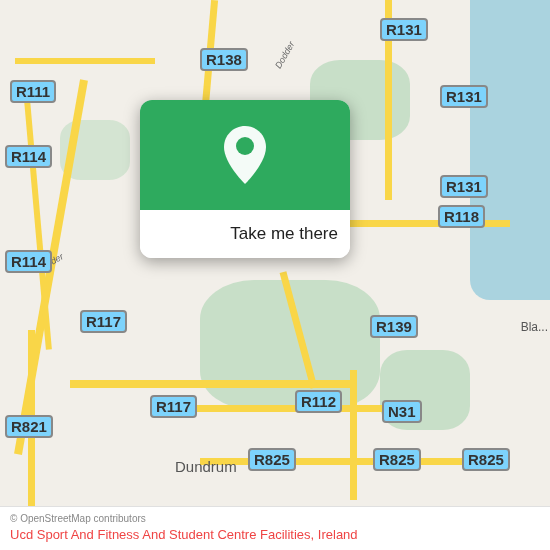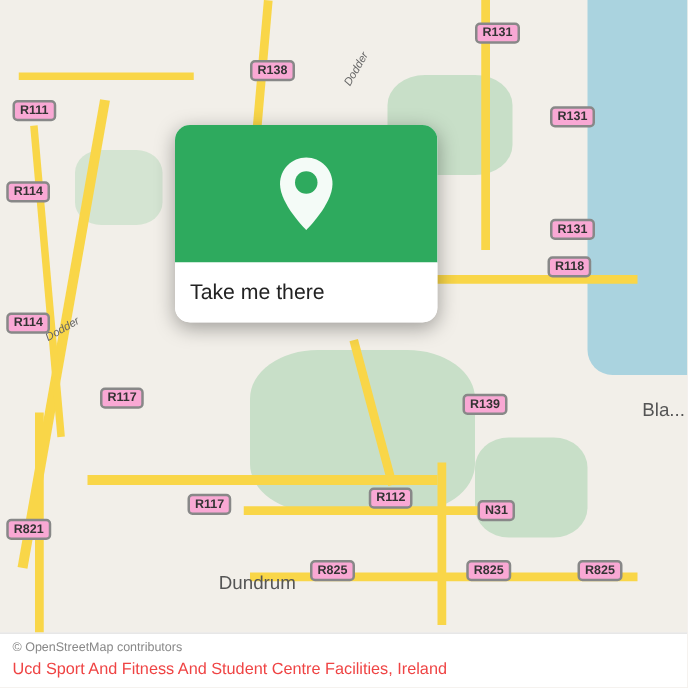--- a/index.html
+++ b/index.html
@@ -23,24 +23,24 @@
     .map-bg {
       position: absolute;
       top: 0; left: 0;
       width: 100%; height: 100%;
       background: #f2efe9;
     }
 
     
     .road-badge {
       position: absolute;
-      background: #f9a8d4;
+      background: #7dd3fc;
       border: 2px solid #888;
       border-radius: 4px;
-      font-size: 10px;
+      font-size: 15px;
       font-weight: bold;
       padding: 1px 4px;
       color: #333;
       white-space: nowrap;
       z-index: 5;
       text-align: right;
     }
 
     
     .popup-card {
@@ -61,21 +61,21 @@
       height: 110px;
       display: flex;
       align-items: center;
       justify-content: center;
     }
 
     .popup-button-area {
       padding: 10px 0;
       display: flex;
       align-items: center;
-      justify-content: flex-start;
+      justify-content: flex-end;
       background: white;
     }
 
     .take-me-there-btn {
       background: transparent;
       border: none;
       font-size: 17px;
       font-weight: 500;
       color: #222;
       cursor: pointer;
@@ -182,21 +182,21 @@
   <div class="road-badge" style="top:315px;left:370px;">R139</div>
   <div class="road-badge" style="top:390px;left:295px;">R112</div>
   <div class="road-badge" style="top:400px;left:382px;">N31</div>
   <div class="road-badge" style="top:448px;left:248px;">R825</div>
   <div class="road-badge" style="top:448px;left:373px;">R825</div>
   <div class="road-badge" style="top:448px;left:462px;">R825</div>
   <div class="road-badge" style="top:415px;left:5px;">R821</div>
 
   <div style="position:absolute;bottom:75px;left:175px;font-size:15px;color:#555;z-index:3;font-weight:500;">Dundrum</div>
 
-  <div style="position:absolute;top:320px;right:2px;font-size:15px;color:#555;z-index:3;font-weight:500;">Bla...</div>
+  <div style="position:absolute;top:320px;right:2px;font-size:12px;color:#555;z-index:3;font-weight:500;">Bla...</div>
 
   <div class="popup-card">
     <div class="popup-green-top" style="background:#2eaa5e;">
 
       <svg width="52" height="62" viewBox="0 0 52 62" xmlns="http://www.w3.org/2000/svg">
         <path d="M26 2C14.4 2 5 11.4 5 23c0 16.5 21 37 21 37s21-20.5 21-37C47 11.4 37.6 2 26 2z" fill="white" opacity="0.95"></path>
         <circle cx="26" cy="22" r="9" fill="#2eaa5e"></circle>
       </svg>
     </div>
     <div class="popup-button-area">

